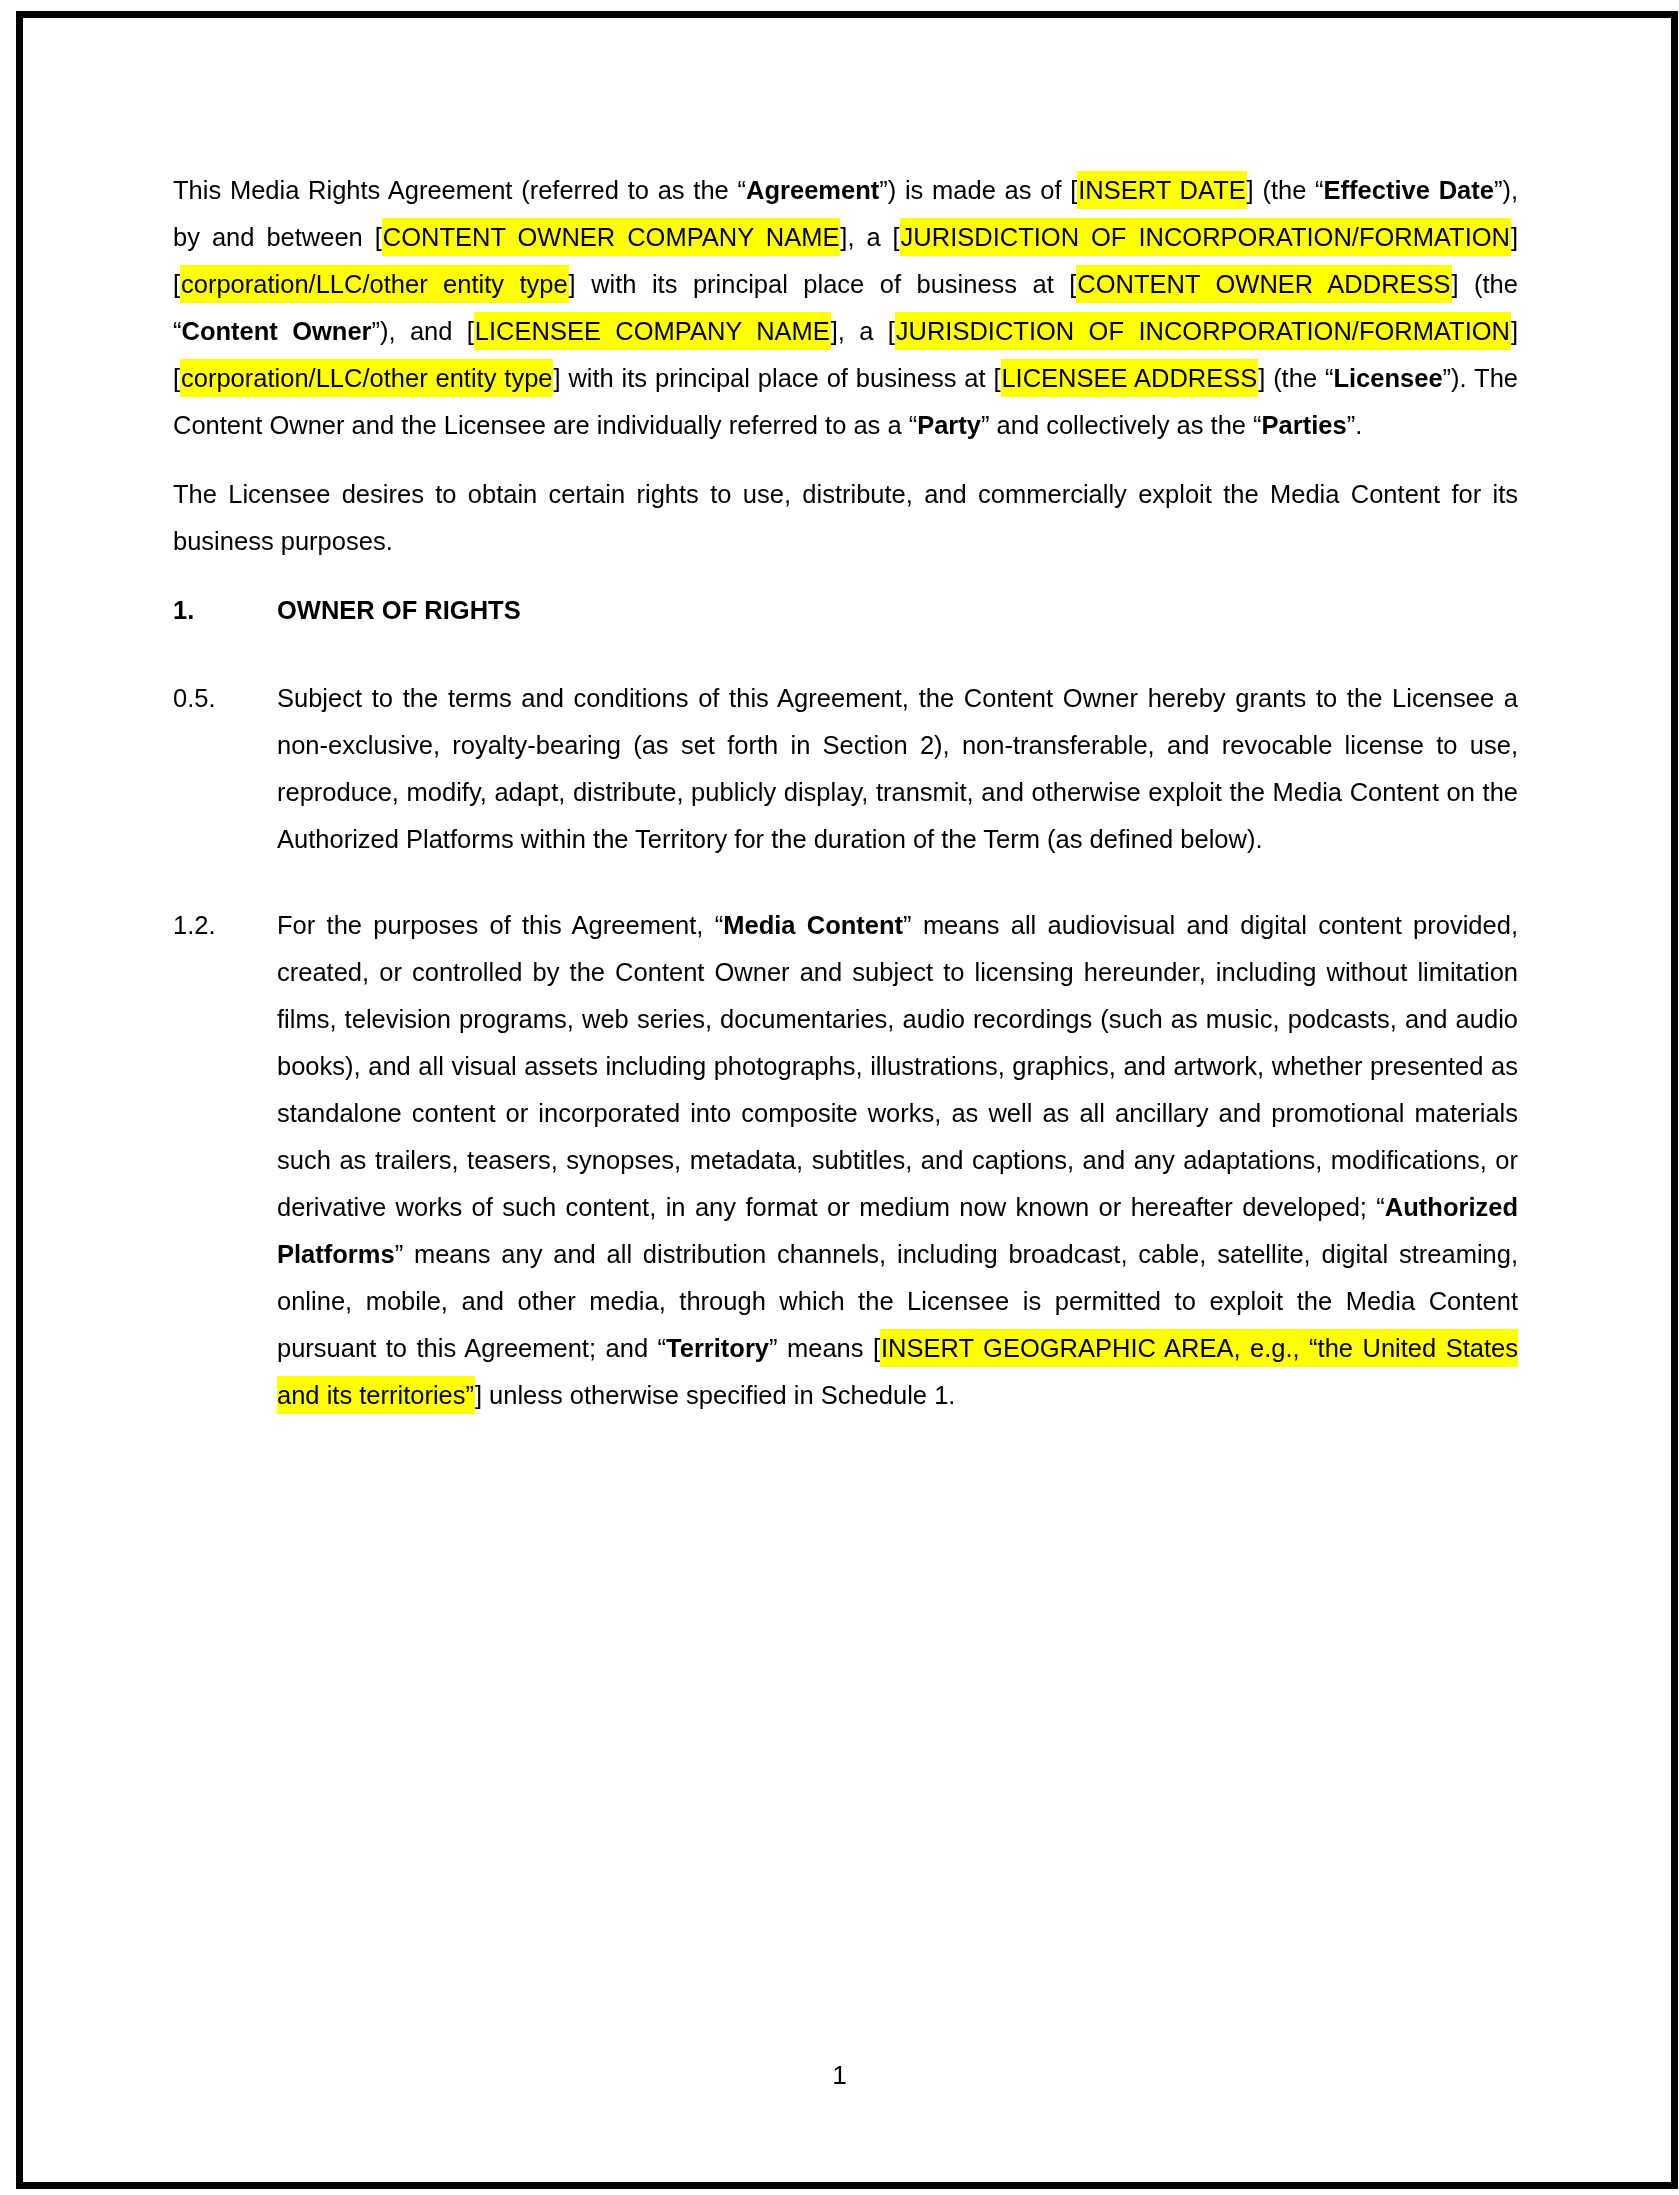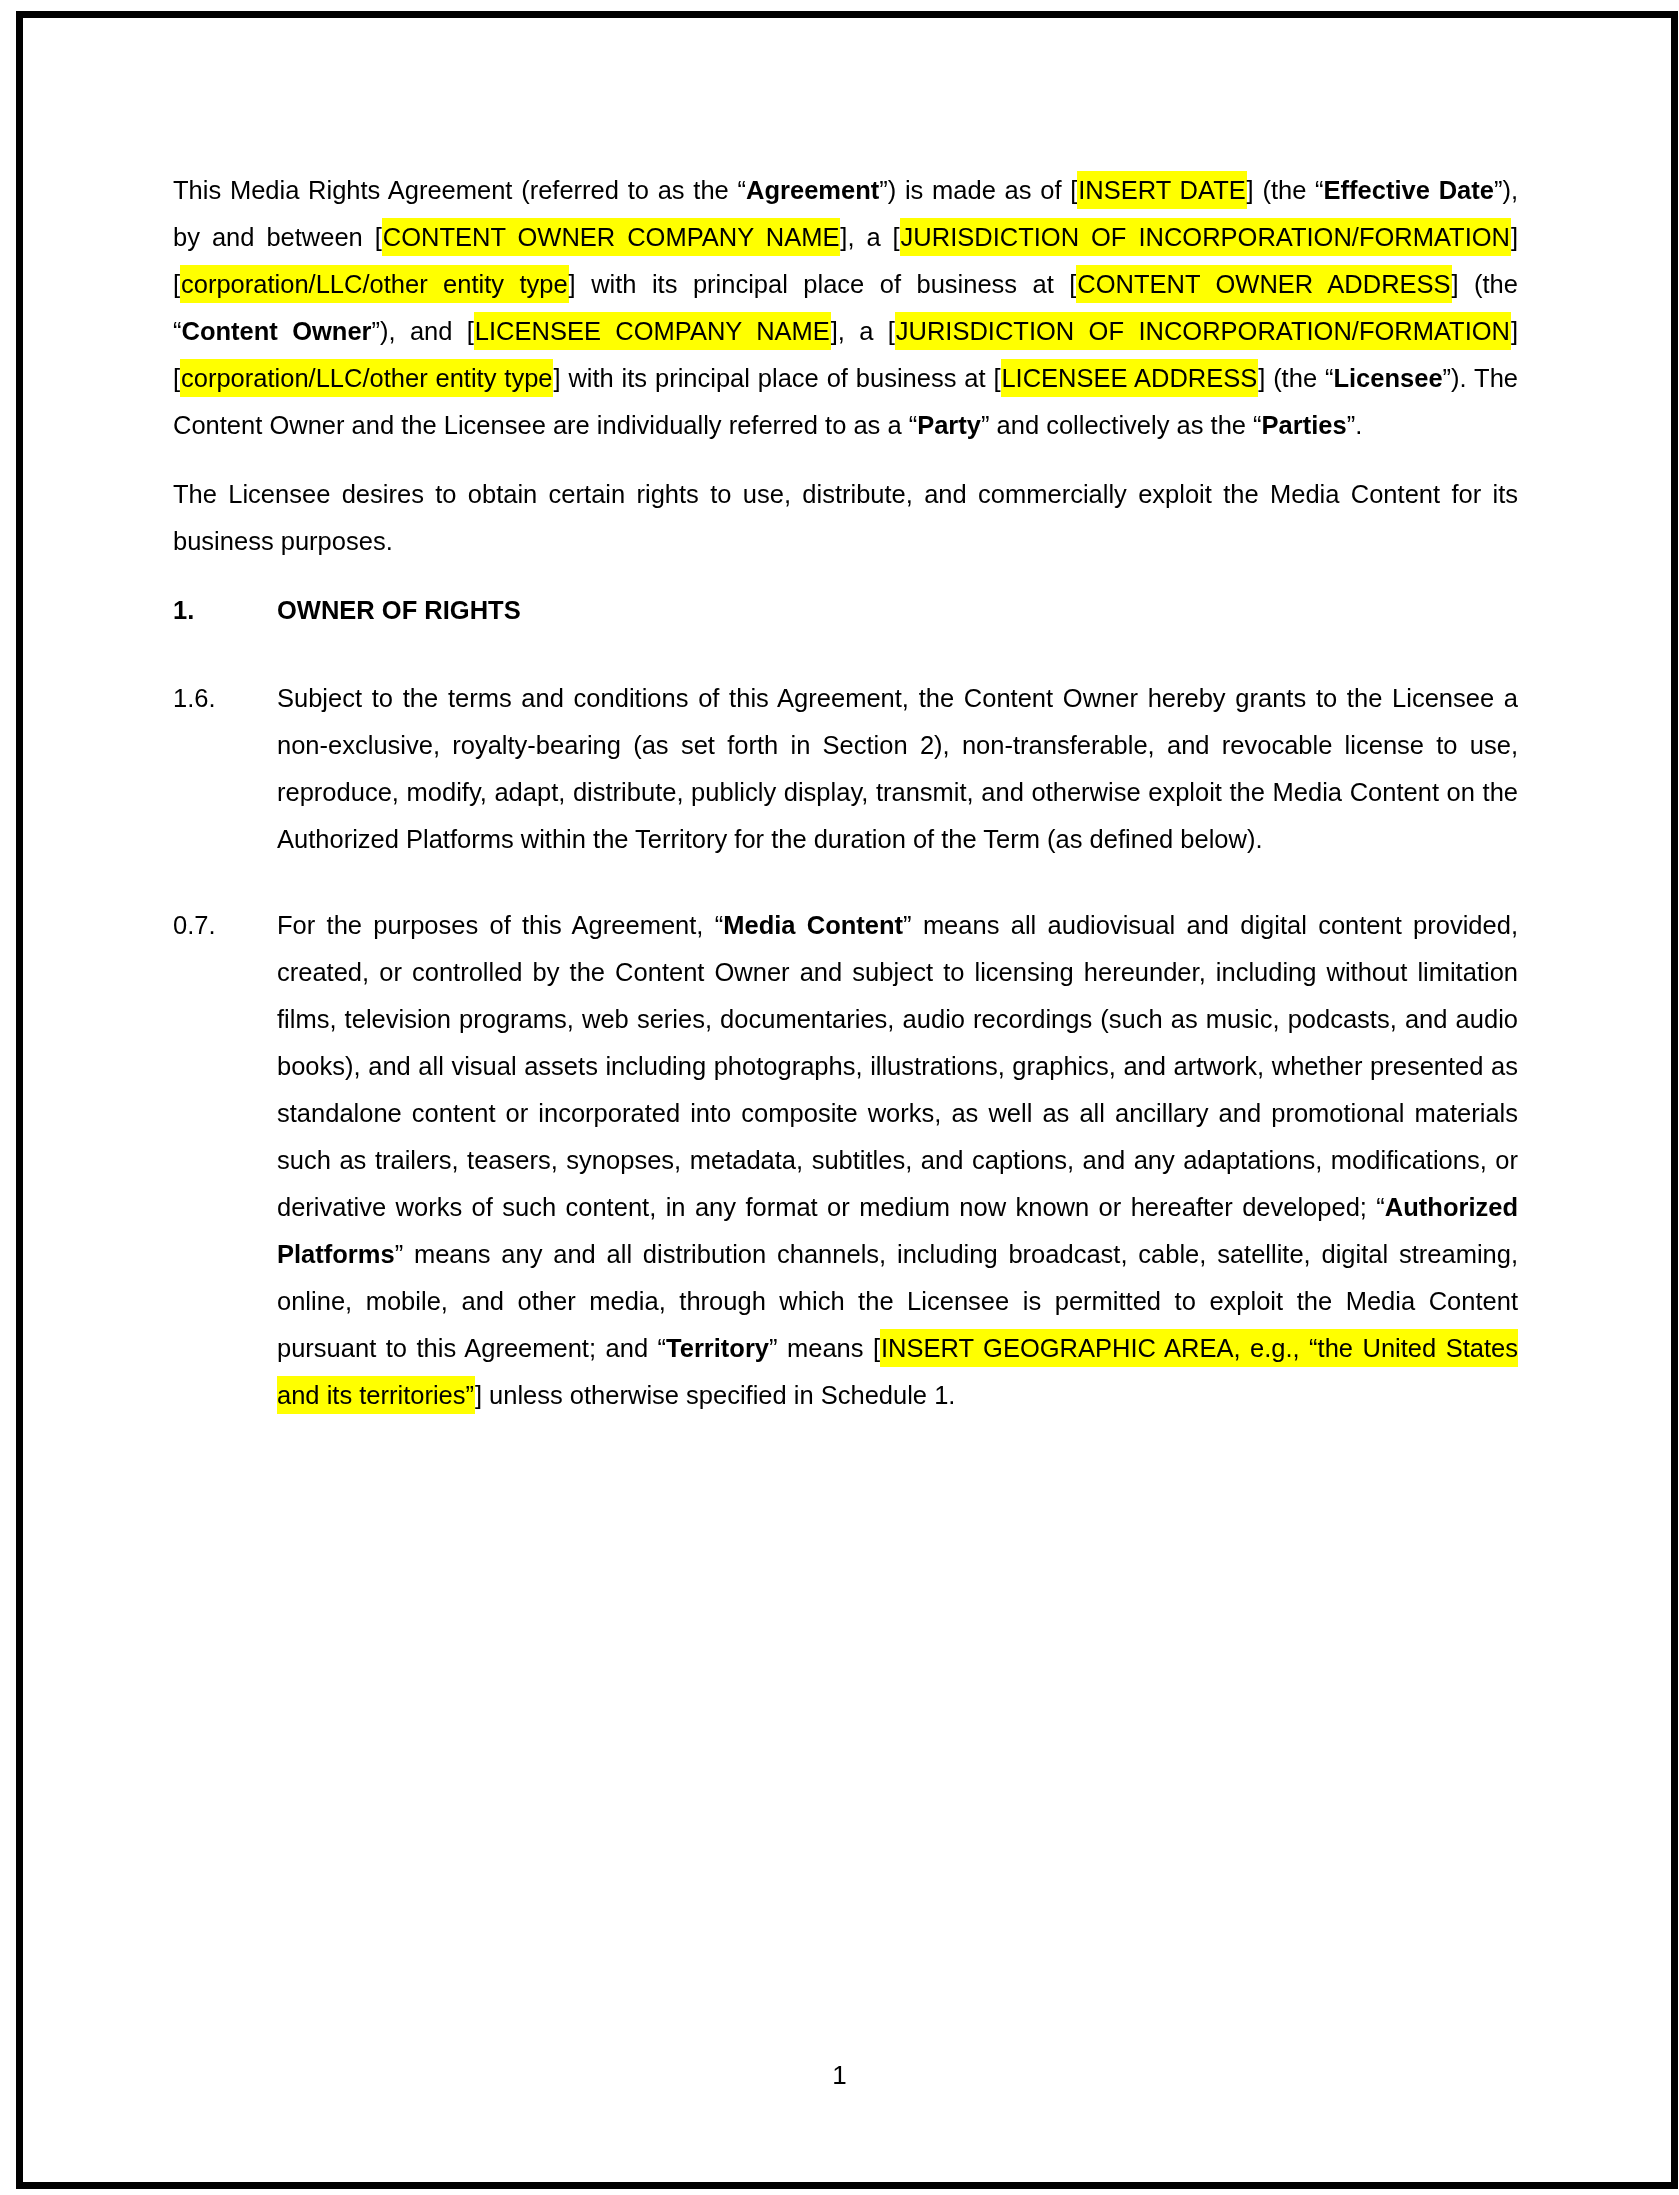--- a/index.html
+++ b/index.html
@@ -97,26 +97,26 @@
     <p class="body-para"><span>The Licensee desires to obtain certain rights to use, distribute, and commercially exploit the Media Content for its business purposes.</span></p>
 
 
 
     <div class="numbered section-heading">
       <span class="num">1.</span>
       <span class="heading-text">OWNER OF RIGHTS</span>
     </div>
 
     <div class="numbered clause">
-      <span class="num">1.6.</span>
+      <span class="num">0.5.</span>
       <div class="clause-text"><span>Subject to the terms and conditions of this Agreement, the Content Owner hereby grants to the Licensee a non-exclusive, royalty-bearing (as set forth in Section 2), non-transferable, and revocable license to use, reproduce, modify, adapt, distribute, publicly display, transmit, and otherwise exploit the Media Content on the Authorized Platforms within the Territory for the duration of the Term (as defined below).</span></div>
     </div>
 
     <div class="numbered clause">
-      <span class="num">0.7.</span>
+      <span class="num">1.2.</span>
       <div class="clause-text"><span>For the purposes of this Agreement, “</span><b>Media Content</b><span>”  means all audiovisual and digital content provided, created, or controlled by the Content Owner and subject to licensing hereunder, including without limitation films, television programs, web series, documentaries, audio recordings (such as music, podcasts, and audio books), and all visual assets including photographs, illustrations, graphics, and artwork, whether presented as standalone content or incorporated into composite works, as well as all ancillary and promotional materials such as trailers, teasers, synopses, metadata, subtitles, and captions, and any adaptations, modifications, or derivative works of such content, in any format or medium now known or hereafter developed; “</span><b>Authorized Platforms</b><span>” means any and all distribution channels, including broadcast, cable, satellite, digital streaming, online, mobile, and other media, through which the Licensee is permitted to exploit the Media Content pursuant to this Agreement; and “</span><b>Territory</b><span>” means [</span><span class="hl">INSERT GEOGRAPHIC AREA, e.g., “the United States and its territories”</span><span>] unless otherwise specified in Schedule 1.</span></div>
     </div>
 
   </div>
 
   <div class="page-num">1</div>
 
 </div>
 
 

